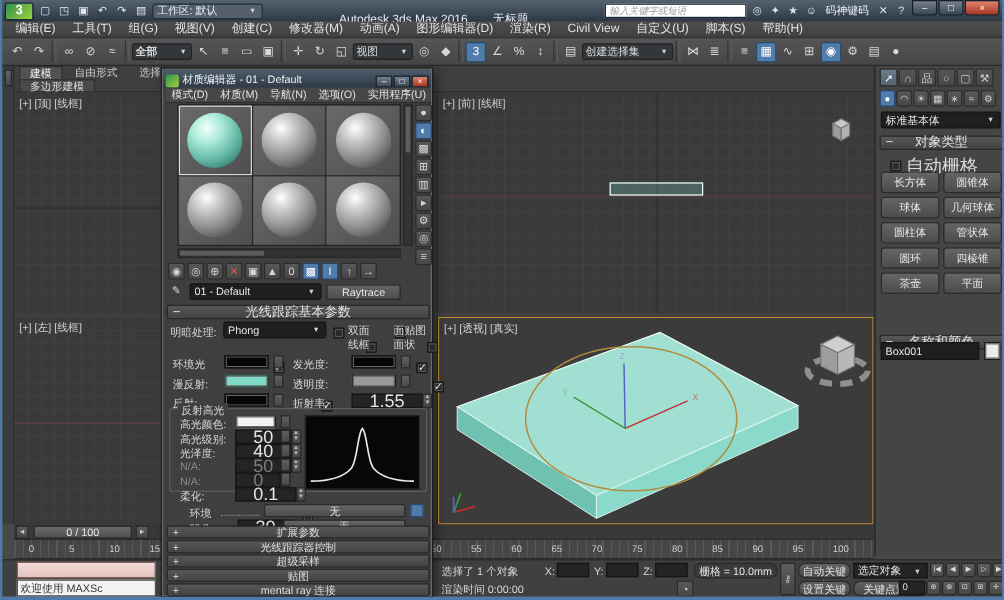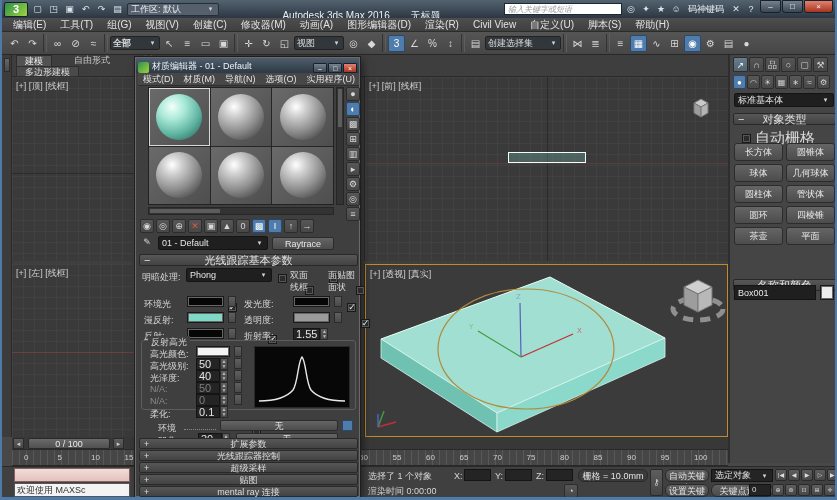--- a/index.html
+++ b/index.html
@@ -38,21 +38,21 @@
   .tico{width:17px;height:17px;font-size:10px;line-height:16px;text-align:center;color:#d8d8d8;border:1px solid transparent;border-radius:2px;}
   .tico.act{background:#4f7cab;border-color:#2a4a6b;color:#fff;}
   .tsep{width:4px;height:18px;border-left:1px solid #333;border-right:1px solid #5d5d5d;margin:0 1px;}
   .tdd{height:14px;background:#32373c;border:1px solid #222;border-radius:2px;display:flex;align-items:center;
        font-size:9px;color:#dcdcdc;padding:0 2px;}
   .tdd .tdd-l{flex:1;white-space:nowrap;overflow:hidden;}
   
   #leftstrip{position:absolute;left:0;top:55px;width:10px;height:382px;background:#3c3c3c;border-right:1px solid #2a2a2a;}
   #leftstrip .grip{margin:3px auto;width:6px;height:14px;background:linear-gradient(#666,#4a4a4a);border:1px solid #2c2c2c;}
   #ribbon{position:absolute;left:10px;top:55px;width:716px;height:22px;background:#3e3e3e;border-bottom:1px solid #2a2a2a;}
-  #ribbon-tabs{position:absolute;left:4px;top:0;height:11px;display:flex;gap:14px;}
+  #ribbon-tabs{position:absolute;left:4px;top:0;height:11px;display:flex;gap:2px;}
   .rtab{font-size:9px;color:#c6c6c6;line-height:11px;padding:0 8px;}
   .rtab.act{background:#525252;border:1px solid #2d2d2d;border-bottom:none;color:#f0f0f0;}
   #ribbon-panel{position:absolute;left:4px;top:11px;height:11px;background:#4a4a4a;border:1px solid #2e2e2e;
                 color:#ddd;font-size:9px;line-height:10px;padding:0 8px;}
   
   .vp{position:absolute;background-color:#3a3a3a;
       background-image:linear-gradient(#414141 1px,transparent 1px),linear-gradient(90deg,#414141 1px,transparent 1px),
       linear-gradient(#2d2d2d 1px,transparent 1px),linear-gradient(90deg,#2d2d2d 1px,transparent 1px);
       background-size:11px 11px,11px 11px,110px 110px,110px 110px;overflow:hidden;}
   .vp-label{position:absolute;left:4px;top:3px;font-size:9px;color:#cfcfcf;white-space:nowrap;z-index:3;}
@@ -125,21 +125,21 @@
   .meico.act{background:#4f7cab;border-color:#28476a;color:#fff;}
   .meico.red{color:#e05545;}
   #me-namerow{position:absolute;left:4px;top:178px;width:218px;height:14px;display:flex;align-items:center;gap:4px;}
   .mebtn{height:13px;background:linear-gradient(#656565,#4c4c4c);border:1px solid #2b2b2b;border-radius:2px;
          font-size:9px;color:#e8e8e8;text-align:center;line-height:12px;padding:0 8px;}
   #me-roll-main{position:absolute;left:3px;top:196px;width:219px;}
   .plab{font-size:9px;color:#d8d8d8;white-space:nowrap;}
   .plab.dim{color:#8a8a8a;}
   .minib{display:inline-block;width:8px;height:11px;background:linear-gradient(#606060,#4a4a4a);border:1px solid #2b2b2b;}
   .spin{display:inline-flex;height:12px;}
-  .spin .val{background:#242424;border:1px solid #141414;color:#e4e4e4;font-size:11px;line-height:11px;padding:0 2px;min-width:24px;text-align:left;}
+  .spin .val{background:#242424;border:1px solid #141414;color:#e4e4e4;font-size:15px;line-height:11px;padding:0 14px;min-width:24px;text-align:center;}
   .spin.dim .val{color:#7d7d7d;}
   .sparr{width:8px;display:flex;flex-direction:column;font-size:5px;color:#bbb;line-height:5px;
          background:linear-gradient(#5c5c5c,#484848);border:1px solid #2b2b2b;align-items:center;justify-content:center;}
   .sparr::before{content:"▲";}
   .sparr::after{content:"▼";}
   #spec-group{position:absolute;left:5px;top:282px;width:215px;height:70px;border:1px solid #5c5c5c;border-radius:3px;}
   #spec-title{position:absolute;left:6px;top:-5px;background:#3f3f3f;padding:0 3px;font-size:9px;color:#d8d8d8;}
   #spec-graph{position:absolute;left:118px;top:288px;width:96px;height:62px;background:#070707;border:1px solid #2a2a2a;}
   .dots{display:inline-block;border-bottom:1px dotted #8a8a8a;height:8px;}
   .wbtn2{display:inline-block;height:11px;background:linear-gradient(#656565,#4c4c4c);border:1px solid #2b2b2b;border-radius:2px;

